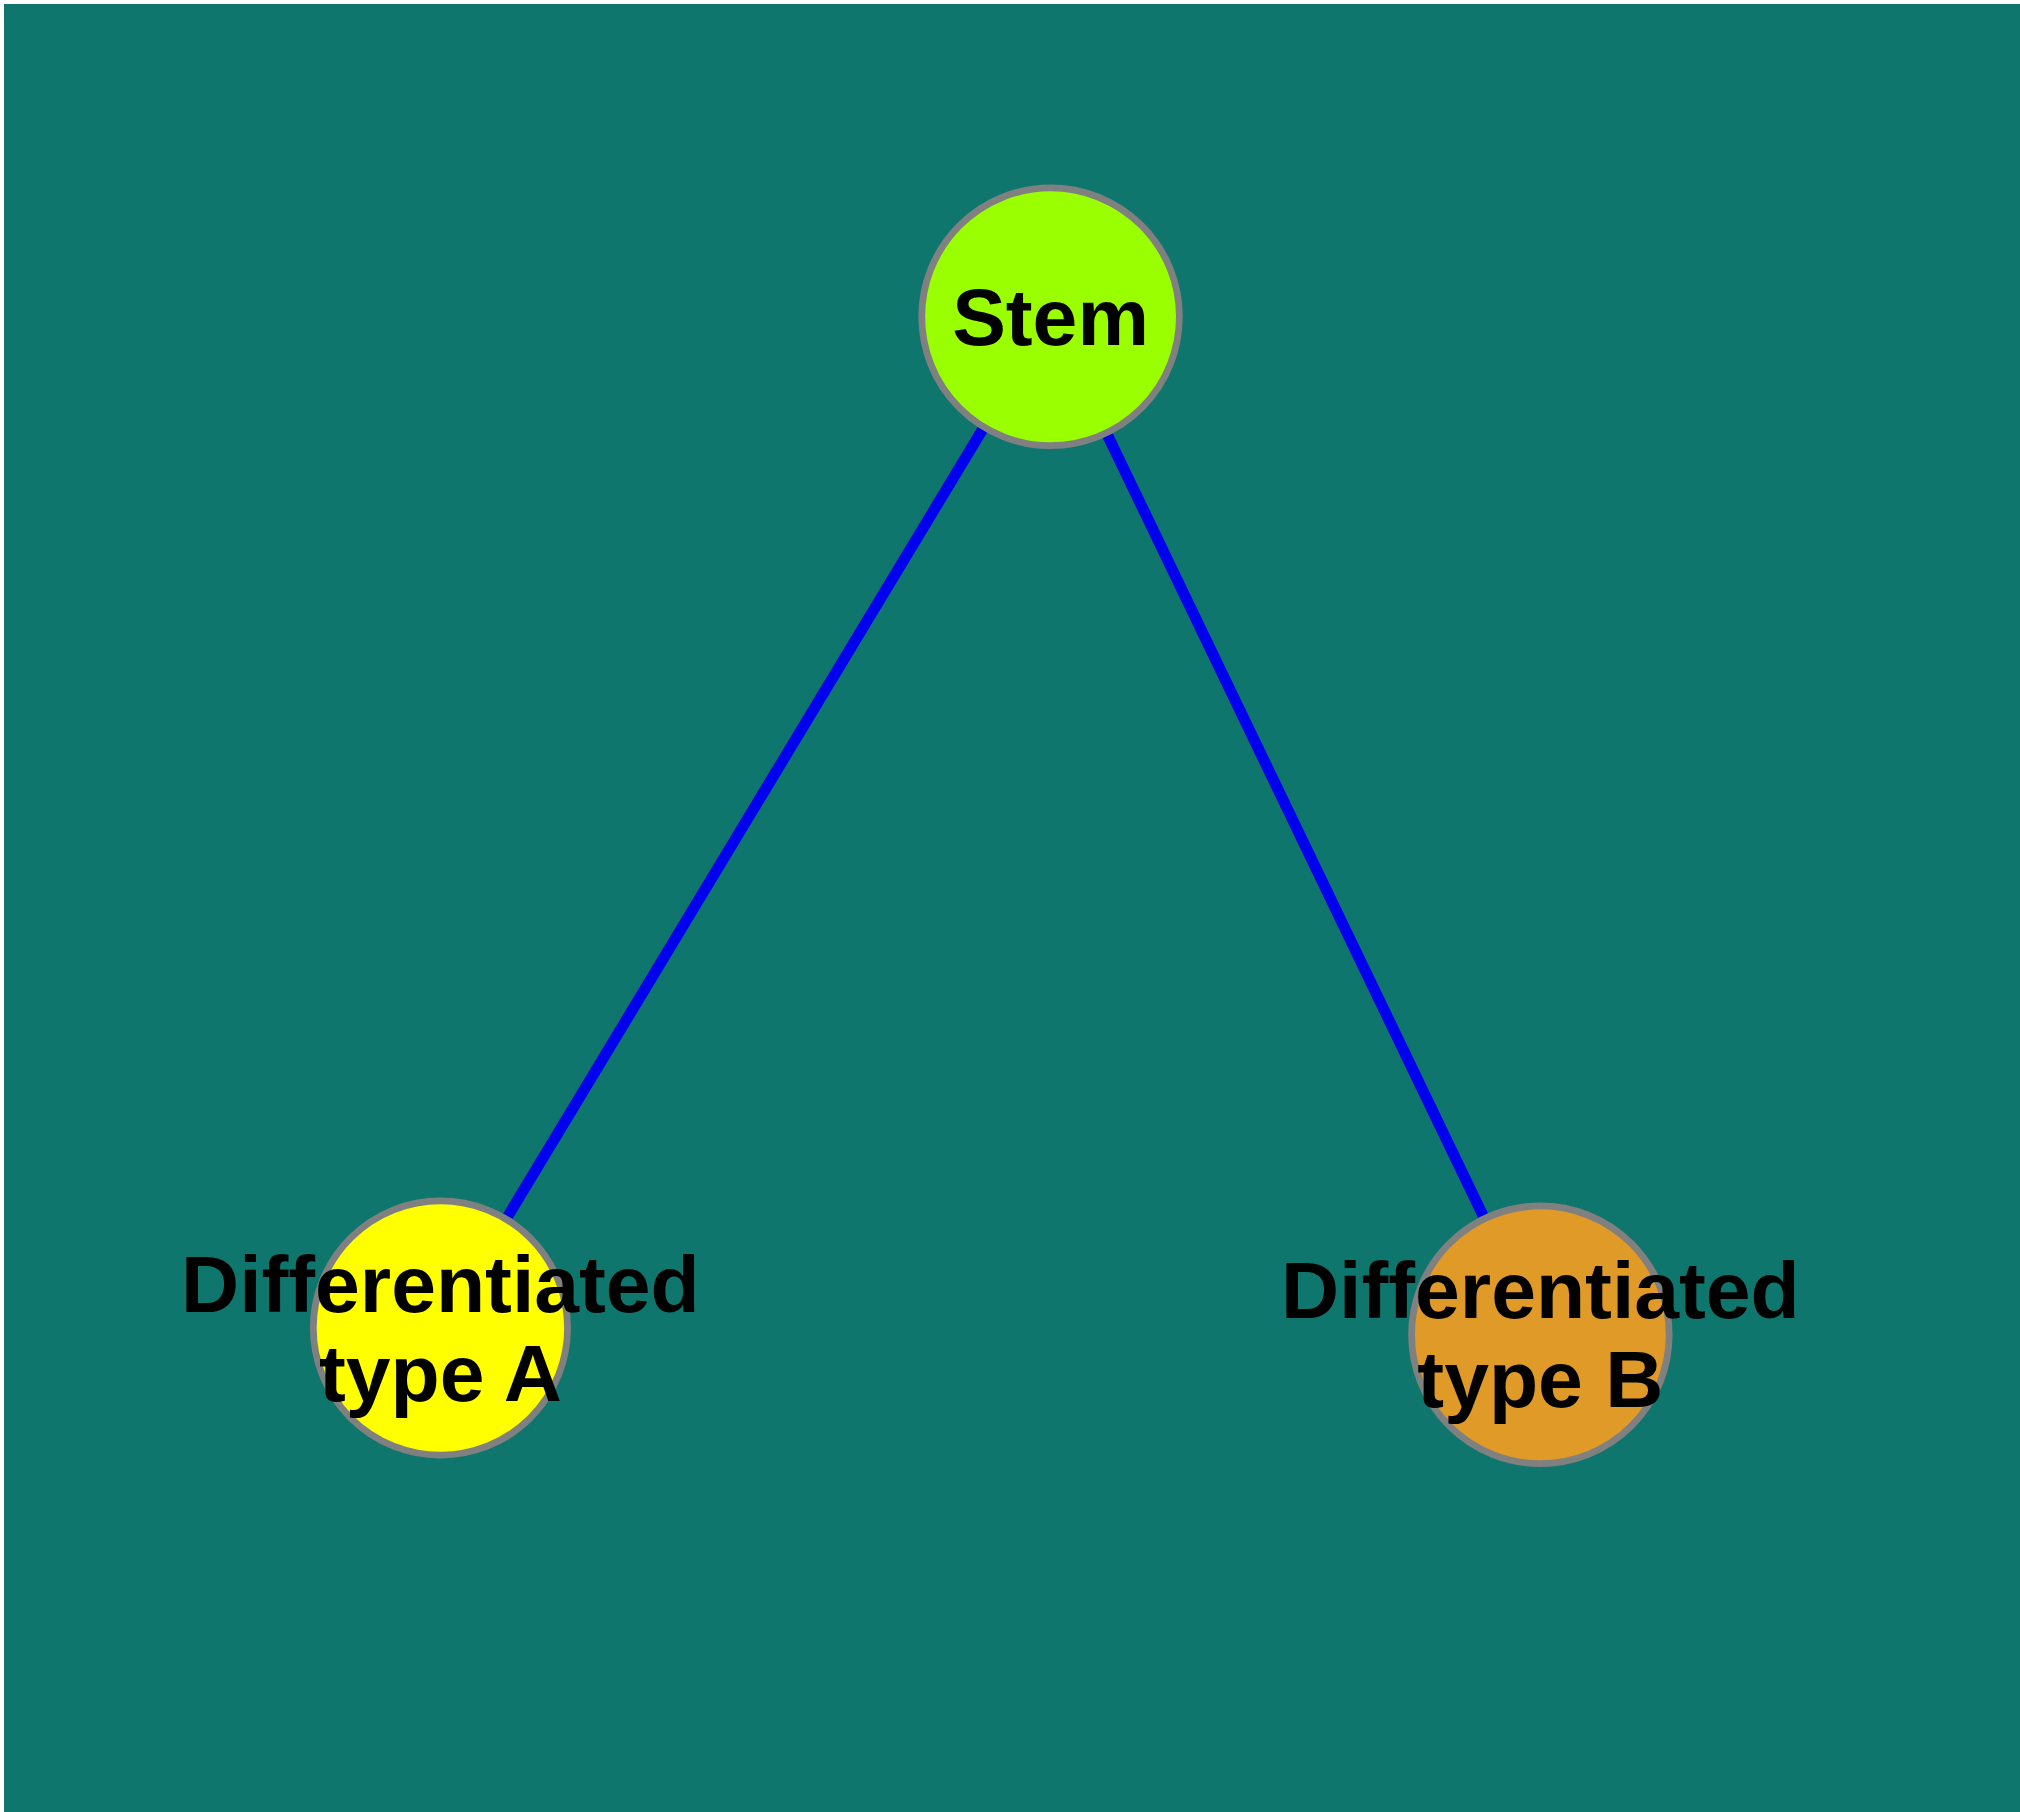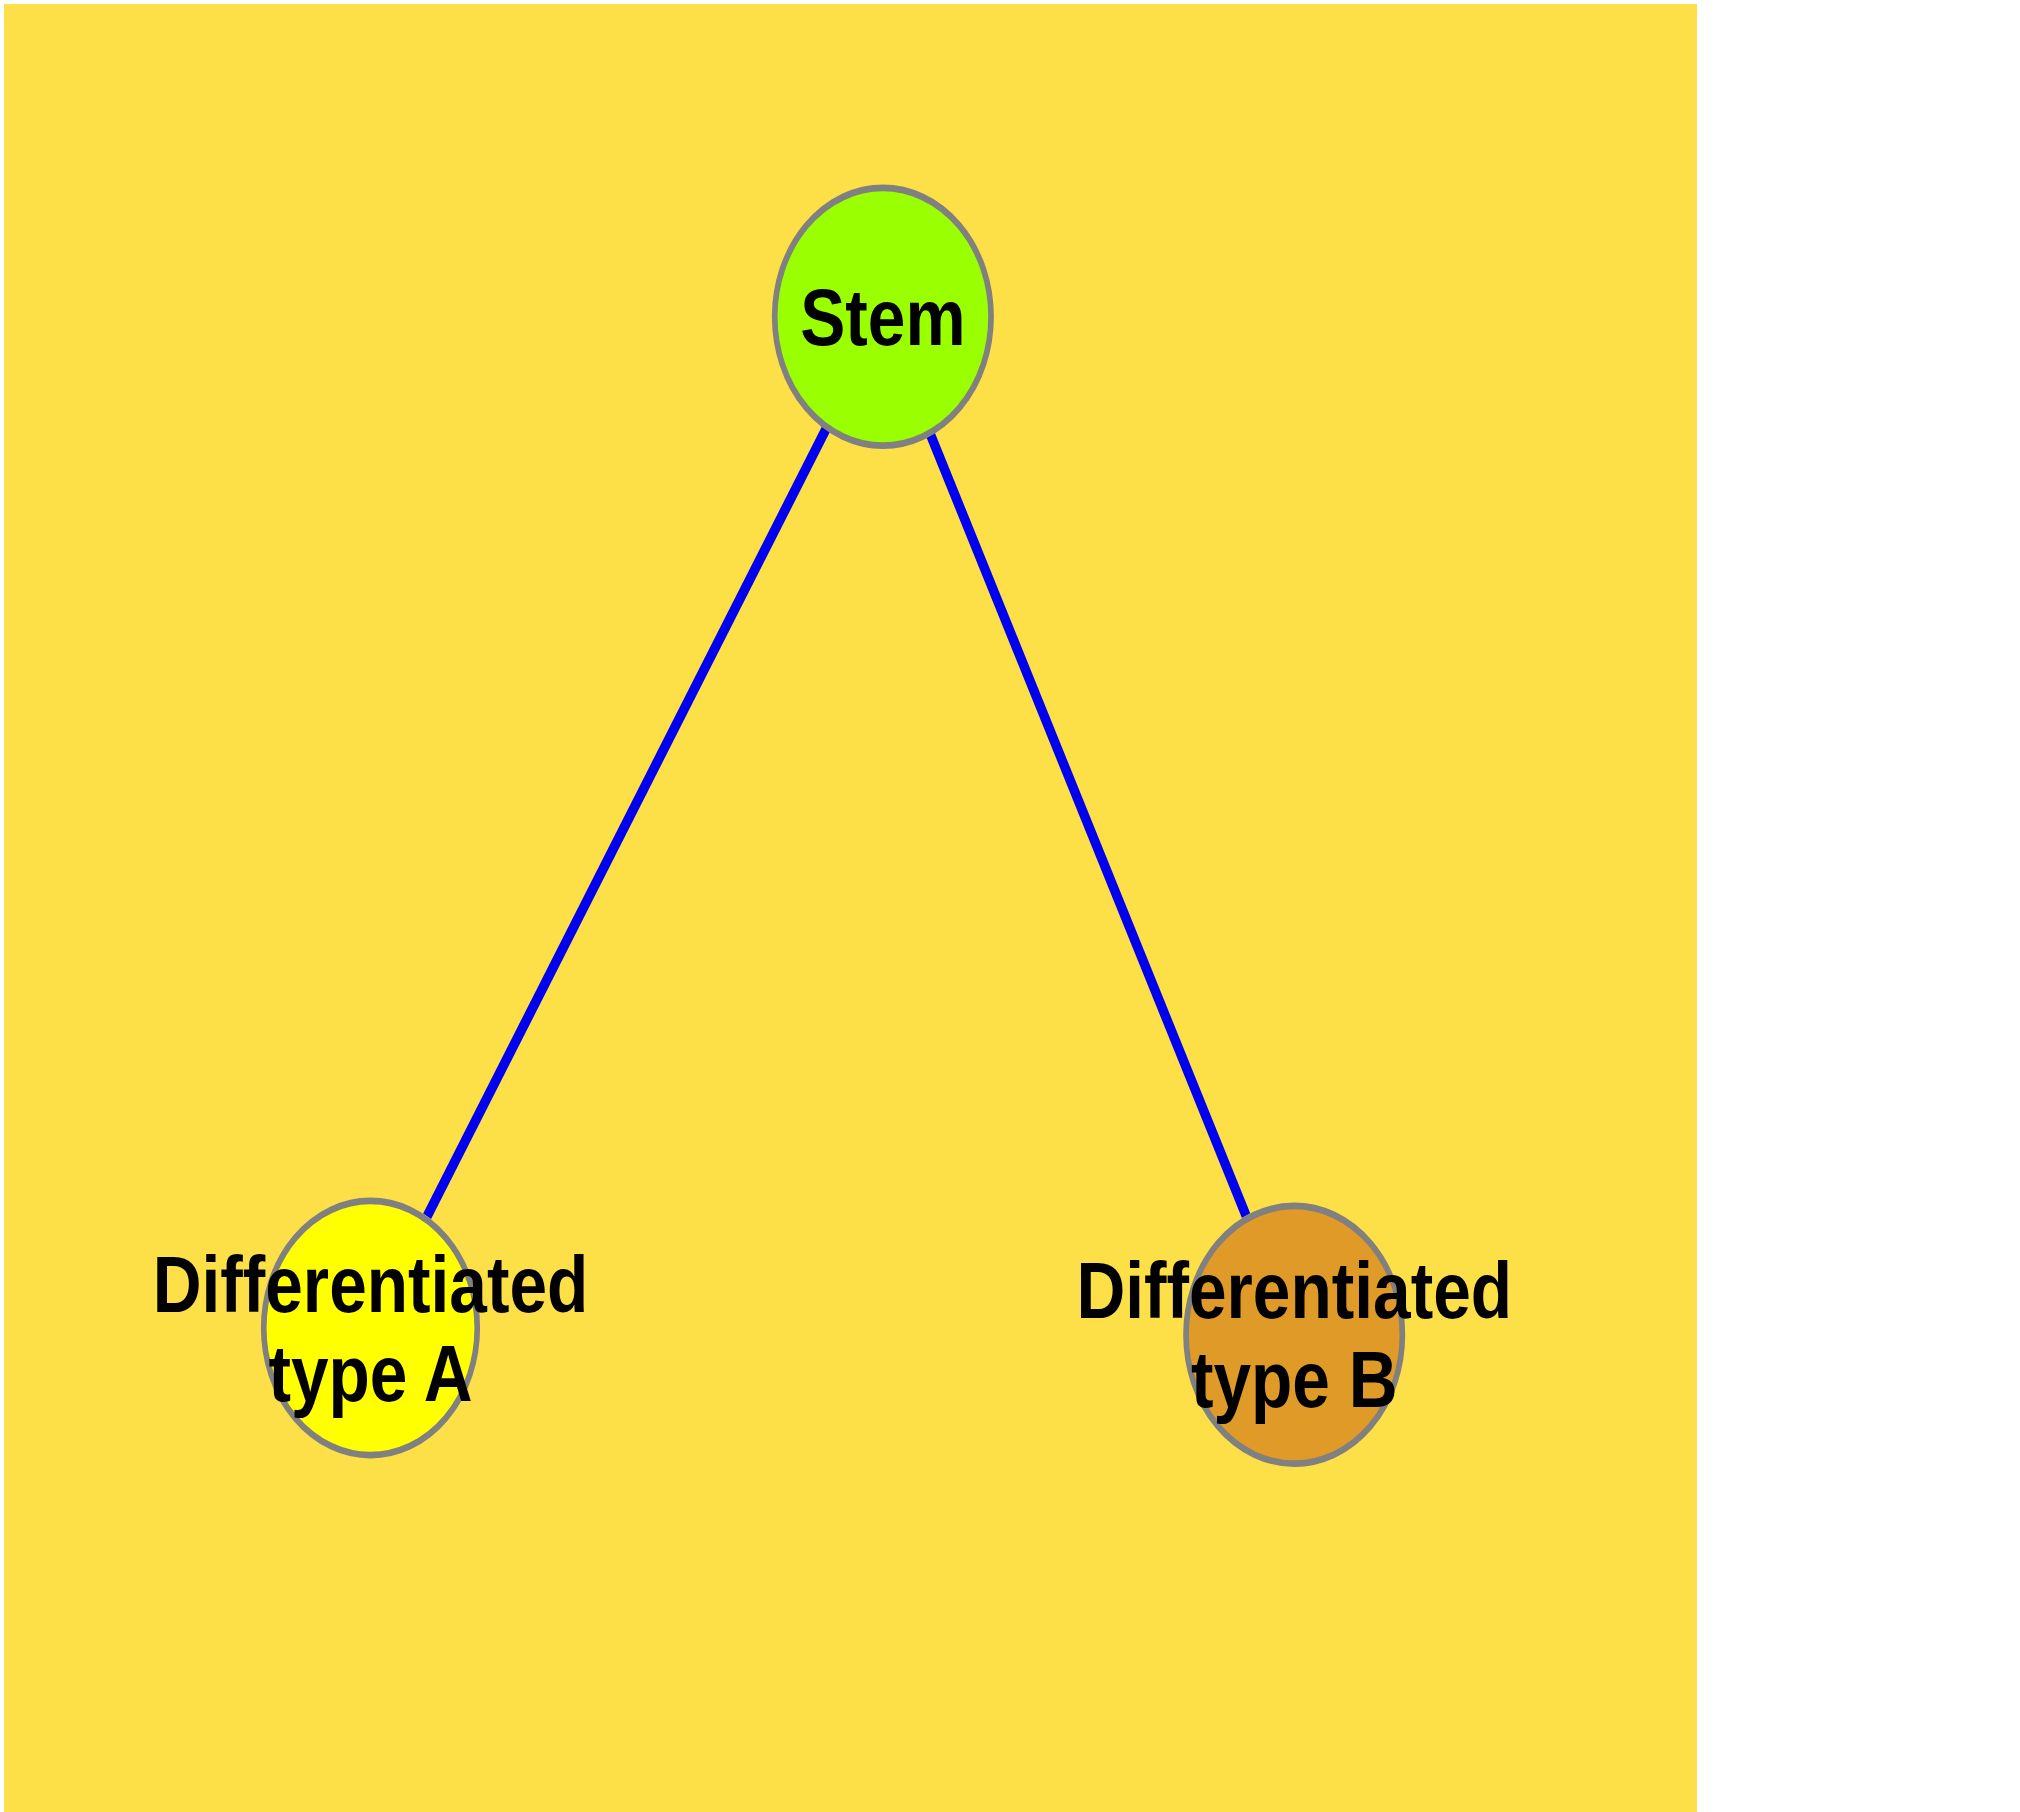--- a/index.html
+++ b/index.html
@@ -12,23 +12,23 @@
     width: 2021px;
     height: 1812px;
     background: #ffffff;
     overflow: hidden;
     font-family: "Liberation Sans", "DejaVu Sans", sans-serif;
   }
   #plot-area {
     position: absolute;
     left: 4.2px;
     top: 4.2px;
-    width: 1693px;
+    width: 2016px;
     height: 1808px;
-    background: #fde047;
+    background: #0f766e;
     overflow: hidden;
   }
   #graph-svg {
     position: absolute;
     left: 0;
     top: 0;
     width: 100%;
     height: 100%;
     display: block;
   }

